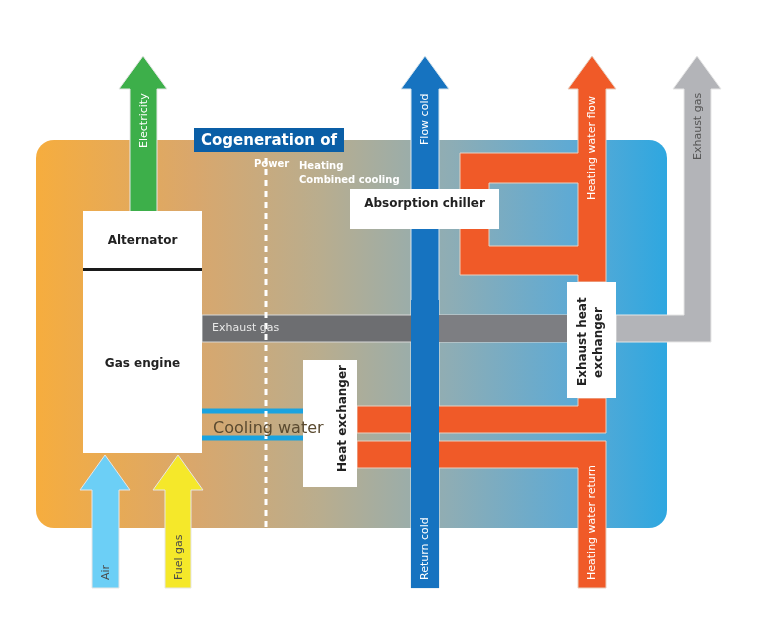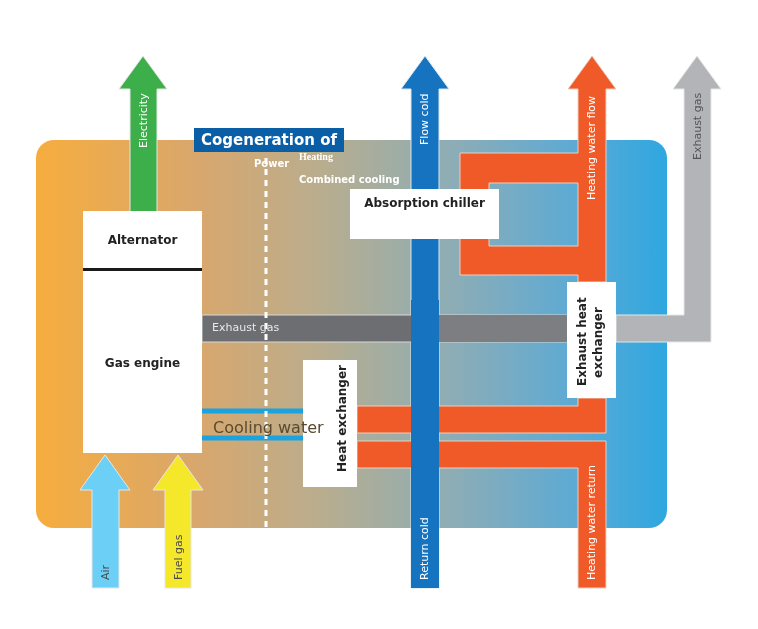--- a/index.html
+++ b/index.html
@@ -58,24 +58,24 @@
   </svg>
 
   <div class="abs title-box">Cogeneration of</div>
 
   <div class="abs white-box" style="left:83px; top:211px; width:119px; height:242px;">
     <div class="abs lbl-dark" style="left:0; top:22px; width:119px; text-align:center;">Alternator</div>
     <div class="abs" style="left:0; top:57px; width:119px; height:3px; background:#1a1a1a;"></div>
     <div class="abs lbl-dark" style="left:0; top:145px; width:119px; text-align:center;">Gas engine</div>
   </div>
   <div class="abs sub" style="left:226px; top:158px;">Power</div>
-  <div class="abs sub" style="left:271px; top:151px;font-family:Liberation Serif, serif;">Heating</div>
+  <div class="abs sub" style="left:271px; top:160px;">Heating</div>
   <div class="abs sub" style="left:271px; top:174px;text-align:center;">Combined cooling</div>
 
-  <div class="abs white-box" style="left:350px; top:189px; width:149px; height:50px;padding-left:40px;">
+  <div class="abs white-box" style="left:350px; top:189px; width:149px; height:40px;padding-left:40px;">
     <div class="abs lbl-dark" style="left:0; top:7px; width:149px; text-align:center;">Absorption chiller</div>
   </div>
 
   <div class="abs white-box" style="left:303px; top:360px; width:54px; height:127px;">
     <div class="abs lbl-dark" style="left:32px; top:112px; transform:rotate(-90deg); transform-origin:left top; white-space:nowrap;">Heat exchanger</div>
   </div>
 
   <div class="abs white-box" style="left:567px; top:282px; width:49px; height:116px;">
     <div class="abs lbl-dark" style="left:8px; top:104px; transform:rotate(-90deg); transform-origin:left top; white-space:nowrap;">Exhaust heat</div>
     <div class="abs lbl-dark" style="left:24px; top:96px; transform:rotate(-90deg); transform-origin:left top; white-space:nowrap;">exchanger</div>

